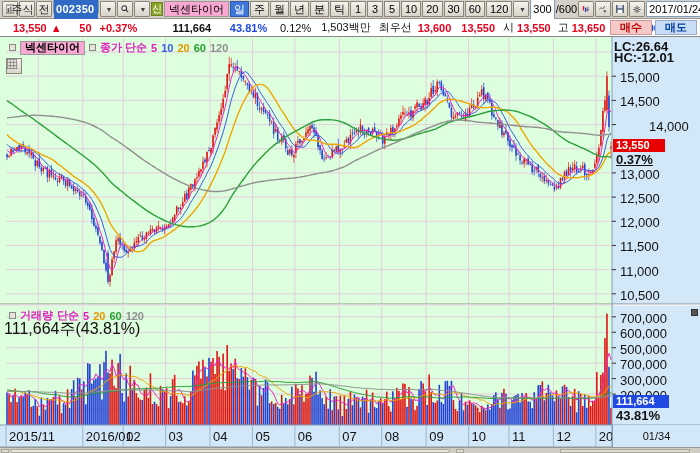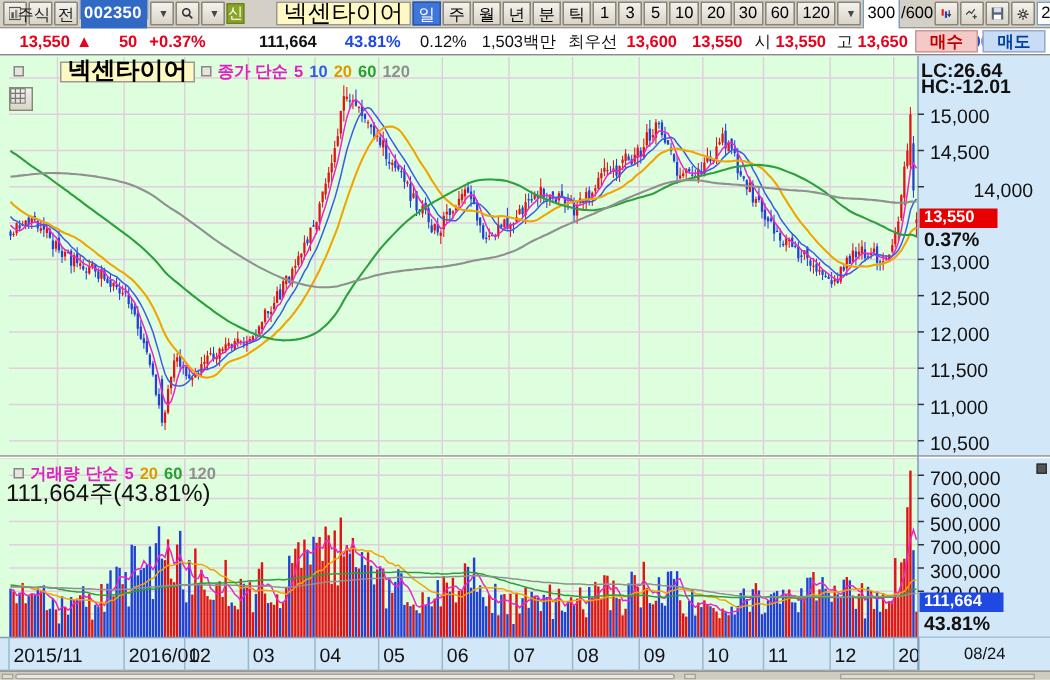--- a/index.html
+++ b/index.html
@@ -15,21 +15,21 @@
   .tab { height:16px; min-width:16px; padding:0 3px; display:inline-flex; align-items:center; justify-content:center;
          background:linear-gradient(#f4f2ec,#d8d4ca); border:1px solid #8a8678; }
   .tab.sel { background:#3e77d8; color:#fff; border-color:#2a55a8; }
   .ibtn { width:14px; }
   .code-input { width:46px; height:16px; border:1px solid #7f9db9; background:#fff; font-size:11px; font-weight:bold;
                 color:#fff; padding:0 1px; }
   .code-input::selection { background:#316ac5; }
   .code-wrap { position:relative; height:24px; }
   .code-hl { position:absolute; left:1px; top:1px; right:1px; bottom:1px; background:#316ac5; color:#fff; display:flex; align-items:center; padding-left:2px; font-weight:bold; letter-spacing:.3px; }
   .badge-new { width:14px; height:14px; background:#8aa428; color:#fff; display:inline-flex; align-items:center; justify-content:center; border:1px solid #6d831c; font-size:10px; }
-  .stock-name { height:16px; padding:0 4px; background:#fef9c3; border:1px solid #999; display:inline-flex; align-items:center; font-size:16px;margin-left:20px; }
+  .stock-name { height:16px; padding:0 4px; background:#f9a8d4; border:1px solid #999; display:inline-flex; align-items:center; font-size:11px; }
   .bars-box { width:30px; height:23px; border:1px solid #7f9db9; background:#fff; display:inline-flex; align-items:center; justify-content:flex-end; padding:0 2px; }
   .date-box { height:16px; border:1px solid #7f9db9; background:#fff; display:inline-flex; align-items:center; padding:0 2px; gap:2px; }
   .mini-svg { display:block; }
 
   
   .quotebar { height:18px; background:#fff; border-bottom:1px solid #888; display:flex; align-items:center; white-space:nowrap; position:relative; font-size:11px; }
   .q { display:inline-block; }
   .red { color:#e8001c; } .blue { color:#1f49e0; } .blk { color:#111; }
   .b { font-weight:bold; }
   .trade-btn { position:absolute; top:1px; height:15px; width:42px; display:flex; align-items:center; justify-content:center; font-weight:bold; border:1px solid #999; }
@@ -1208,21 +1208,21 @@
       </div>
     <div id="volume-ticks">
         <div class="axis-lbl" style="left: 620px; top: 273.818px;">700,000</div>
         <div class="axis-lbl" style="left: 620px; top: 289.273px;">600,000</div>
         <div class="axis-lbl" style="left: 620px; top: 304.727px;">500,000</div>
         <div class="axis-lbl" style="left: 620px; top: 320.182px;">700,000</div>
         <div class="axis-lbl" style="left: 620px; top: 335.636px;">300,000</div>
         <div class="axis-lbl" style="left: 620px; top: 351.091px;">200,000</div>
       </div>
     <div class="badge" id="price-badge" style="left: 613px; top: 102.321px; width: 52px; background: rgb(232, 0, 0);">13,550</div>
-    <div class="axis-lbl red b" id="price-badge-pct" style="left: 616px; top: 115.321px;">0.37%</div>
+    <div class="axis-lbl red b" id="price-badge-pct" style="left: 616px; top: 115.321px; text-decoration: underline;">0.37%</div>
     <div class="badge" id="vol-badge" style="left: 613px; top: 357.743px; width: 56px; background: rgb(31, 73, 224);">111,664</div>
     <div class="axis-lbl blue b" id="vol-badge-pct" style="left: 616px; top: 370.743px;">43.81%</div>
 
     <div class="legend-row" id="legend-vol" style="left: 9px; top: 271px;">
       <span class="lg-sq"></span>
       <span class="mag">거래량</span>
       <span class="mag">단순</span>
       <span class="mag">5</span>
       <span class="orange">20</span>
       <span class="green">60</span>
@@ -1240,21 +1240,21 @@
         <div class="axis-lbl" style="left: 255.44px; top: 392px;">05</div>
         <div class="axis-lbl" style="left: 297.86px; top: 392px;">06</div>
         <div class="axis-lbl" style="left: 342.3px; top: 392px;">07</div>
         <div class="axis-lbl" style="left: 384.72px; top: 392px;">08</div>
         <div class="axis-lbl" style="left: 429.16px; top: 392px;">09</div>
         <div class="axis-lbl" style="left: 471.58px; top: 392px;">10</div>
         <div class="axis-lbl" style="left: 511.98px; top: 392px;">11</div>
         <div class="axis-lbl" style="left: 556.42px; top: 392px;">12</div>
         <div class="axis-lbl" style="left: 598.84px; top: 392px;">2017/01</div>
       </div>
-    <div class="cursor-cell" id="cursor-date-cell" style="left: 612px; top: 388px; width: 88px; height: 22px; background: rgb(210, 231, 248); border-left: 1px solid rgb(127, 157, 185); font-size: 11px;">08/24</div>
+    <div class="cursor-cell" id="cursor-date-cell" style="left: 612px; top: 388px; width: 88px; height: 22px; background: rgb(210, 231, 248); border-left: 1px solid rgb(127, 157, 185); font-size: 11px;">01/34</div>
 
     <div class="strip">
       <span class="strip-box" style="left:1px"></span>
       <span class="thumb"></span>
       <span class="strip-box" style="left:456px"></span>
       <span class="strip-box" style="left:560px;width:130px"></span>
     </div>
   </div>
 </div>
 

